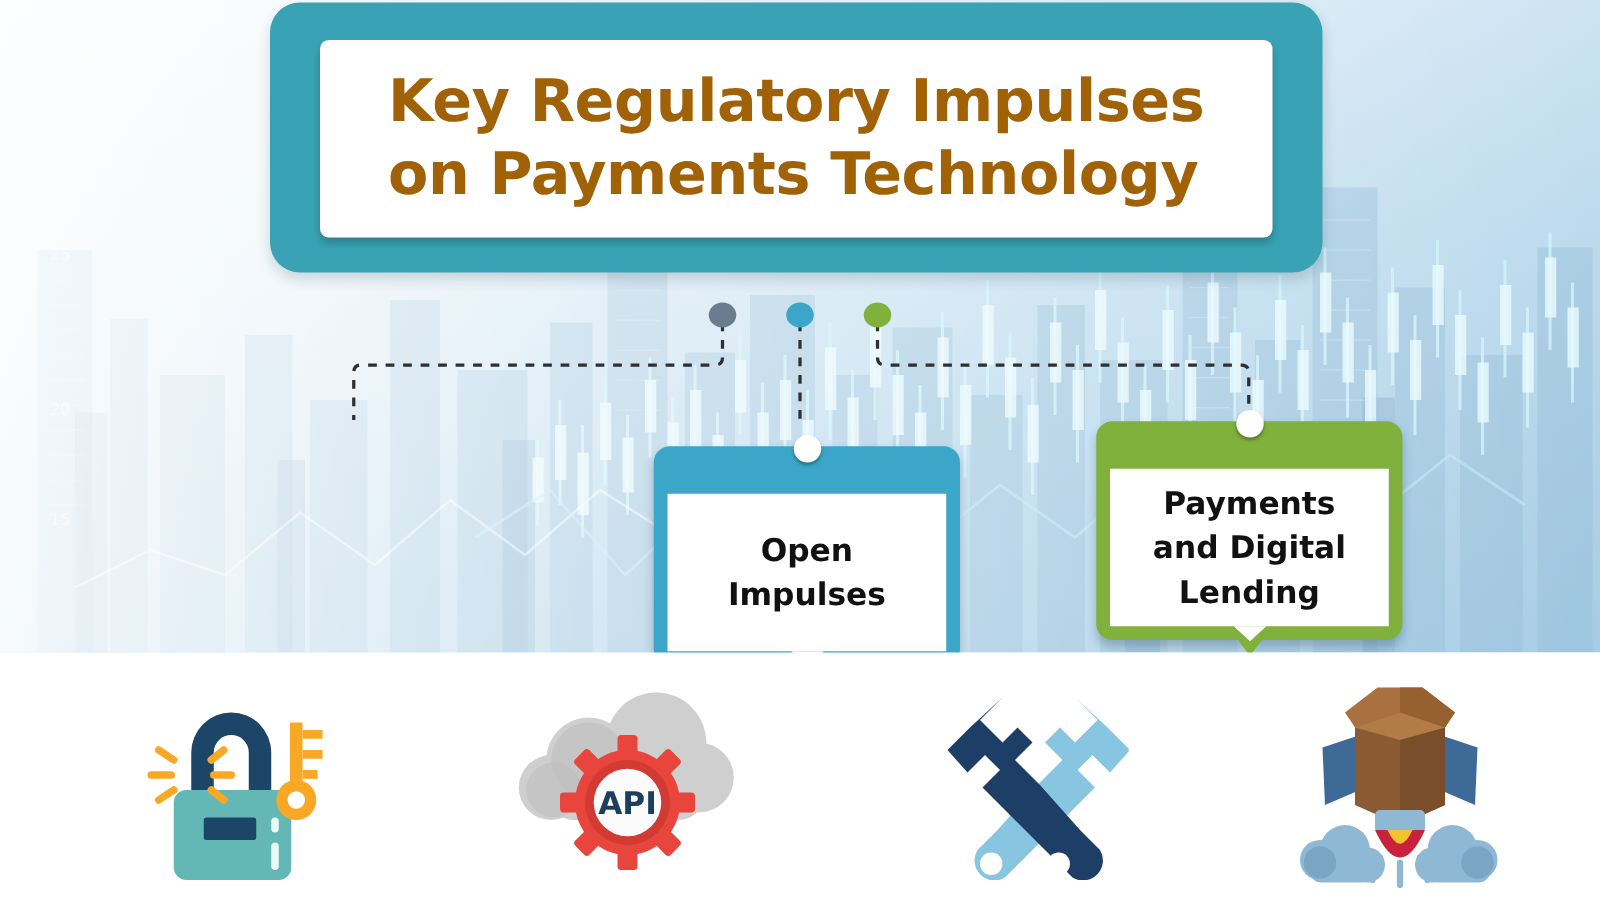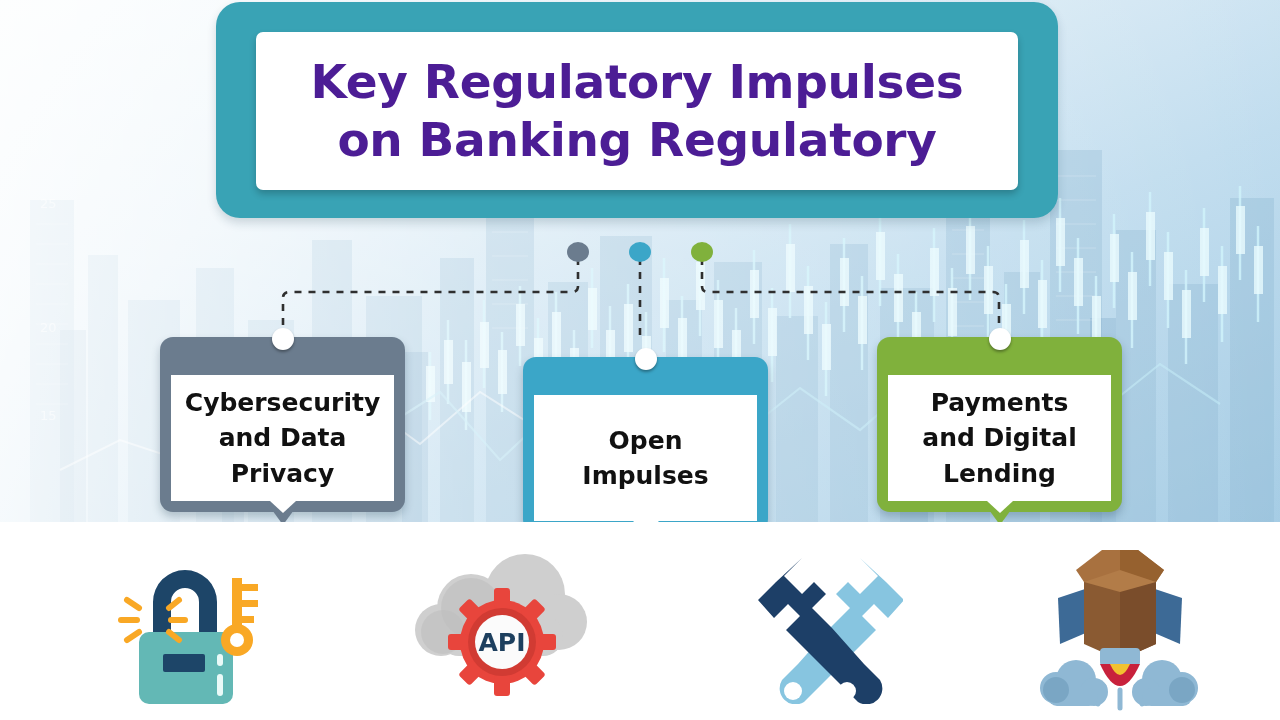--- a/index.html
+++ b/index.html
@@ -17,21 +17,21 @@
 
   
   .title-banner{position:absolute;left:216px;top:2px;width:842px;height:216px;
       background:#39a3b5;border-radius:24px;
       box-shadow:0 5px 10px rgba(20,60,80,.18);}
   .title-inner{position:absolute;left:40px;top:30px;width:762px;height:158px;
       background:#ffffff;border-radius:7px;
       display:flex;align-items:center;justify-content:center;
       box-shadow:0 4px 7px rgba(0,0,0,.22);}
   .title-text{font-family:"DejaVu Sans", sans-serif;font-weight:bold;
-      font-size:47px;line-height:1.24;text-align:center;color:#4c1d95;
+      font-size:47px;line-height:1.24;color:#a16207;
       letter-spacing:-0.3px;padding:0 12px;}
 
   
   .connectors{position:absolute;left:0;top:0;width:1280px;height:522px;}
 
   
   .card{position:absolute;width:245px;height:175px;border-radius:13px;
         box-shadow:0 5px 8px rgba(20,50,70,.25);}
   .card .inner{position:absolute;left:11px;top:38px;right:11px;bottom:11px;
         background:#ffffff;display:flex;align-items:center;justify-content:center;}
@@ -231,50 +231,38 @@
       <polyline points="380,430 440,392 500,460 560,404 620,448 680,396 740,436 800,388 860,430 920,378 980,420 1040,370 1100,412 1160,364 1220,404" fill="none" stroke="#bfe8f6" stroke-width="2.2" opacity="0.62"></polyline>
 
       <rect x="0" y="0" width="1280" height="522" fill="url(#fade)"></rect>
     </svg>
   </div>
 
   <div class="title-banner">
     <div class="title-inner">
       <div class="title-text">
         <div>Key Regulatory Impulses</div>
-        <div>on Banking Regulatory</div>
+        <div>on Payments Technology</div>
       </div>
     </div>
   </div>
 
   <svg class="connectors" viewBox="0 0 1280 522">
 
     <path d="M578 258 V286 Q578 292 572 292 H289 Q283 292 283 298 V336" fill="none" stroke="#2f2f2f" stroke-width="2.6" stroke-dasharray="7,7"></path>
 
     <path d="M640 258 V336" fill="none" stroke="#2f2f2f" stroke-width="2.6" stroke-dasharray="7,7"></path>
 
     <path d="M702 258 V286 Q702 292 708 292 H993 Q999 292 999 298 V336" fill="none" stroke="#2f2f2f" stroke-width="2.6" stroke-dasharray="7,7"></path>
 
     <ellipse cx="578" cy="252" rx="11" ry="10" fill="#6b7c8e"></ellipse>
     <ellipse cx="640" cy="252" rx="11" ry="10" fill="#3ba6c8"></ellipse>
     <ellipse cx="702" cy="252" rx="11" ry="10" fill="#80b13c"></ellipse>
   </svg>
 
-  <div class="card" id="card1">
-    <div class="pin"></div>
-    <div class="inner">
-      <div class="label">
-        <div>Cybersecurity</div>
-        <div>and Data</div>
-        <div>Privacy</div>
-      </div>
-    </div>
-    <div class="tail"></div>
-    <div class="tail-in"></div>
-  </div>
 
   <div class="card" id="card2">
     <div class="pin"></div>
     <div class="inner">
       <div class="label">
         <div>Open</div>
         <div>Impulses</div>
       </div>
     </div>
     <div class="tail"></div>

